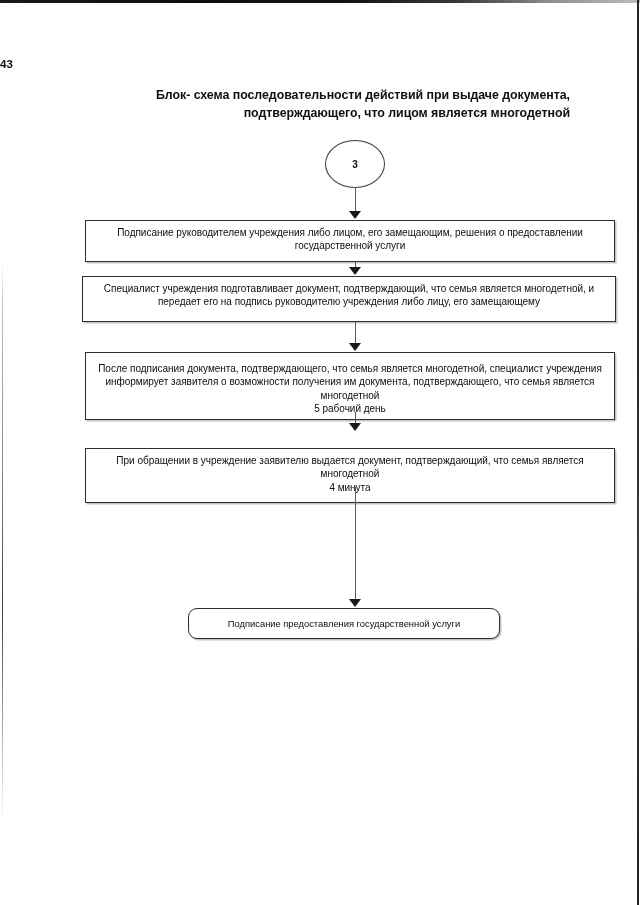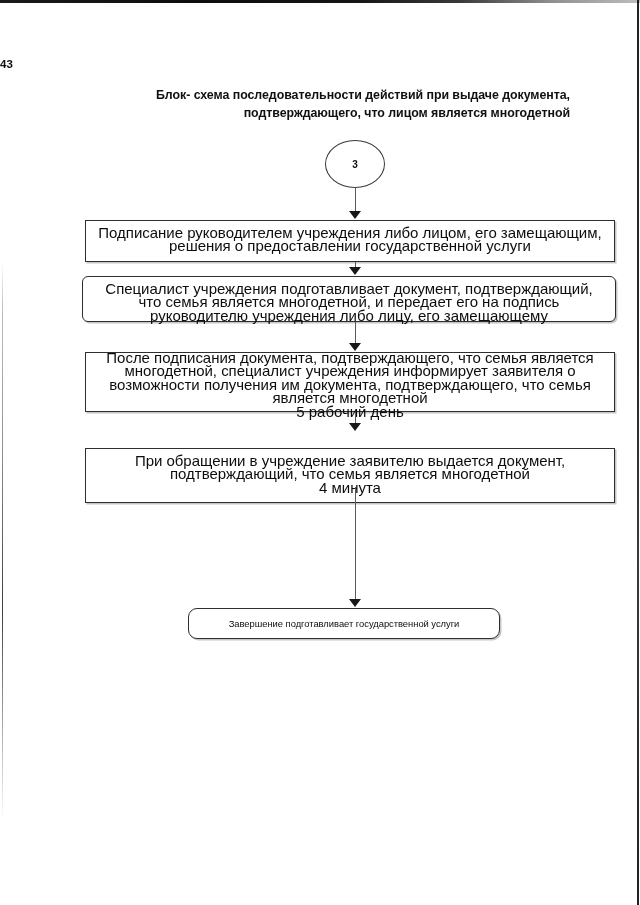--- a/index.html
+++ b/index.html
@@ -85,40 +85,40 @@
     box-sizing: border-box;
   }
 
   .box {
     position: absolute;
     box-sizing: border-box;
     border: 1px solid #2e2e2e;
     background: #ffffff;
     display: flex;
     justify-content: center;
-    font-size: 15px;
+    font-size: 10px;
     line-height: 13.4px;
     text-align: center;
     letter-spacing: -.02px;
     color: #0d0d0d;
     box-shadow: 1.5px 1.5px 0 rgba(150,150,150,.55);
   }
   .box .txt {
     display: block;
     padding: 0 10px;
     width: 100%;
   }
 
   .box-1 { left: 85px;  top: 220px; width: 530px; height: 42px; align-items: flex-start; }
   .box-1 .txt { padding-top: 5px; }
 
-  .box-2 { left: 82px;  top: 276px; width: 534px; height: 46px; align-items: flex-start; border-radius: 6px; }
+  .box-2 { left: 82px;  top: 276px; width: 534px; height: 46px; align-items: flex-start; }
   .box-2 .txt { padding-top: 5px; }
 
-  .box-3 { left: 85px;  top: 352px; width: 530px; height: 60px; align-items: center; }
+  .box-3 { left: 85px;  top: 352px; width: 530px; height: 68px; align-items: center; }
   .box-3 .txt { padding-top: 5px; }
 
   .box-4 { left: 85px;  top: 432px; width: 530px; height: 55px; align-items: flex-start; margin-top: 16px; }
   .box-4 .txt { padding-top: 5px; }
 
   .box-5 {
     left: 188px; top: 608px; width: 312px; height: 31px;
     border-radius: 9px;
     align-items: center;
     font-size: 9.4px;
@@ -206,16 +206,16 @@
     <span class="txt">
       <span>При обращении в учреждение заявителю выдается документ, подтверждающий, что семья является многодетной</span><br>
       <span>4 минута</span>
     </span>
   </div>
 
   <div class="conn conn-5"></div>
   <div class="arrowhead ah-5"></div>
 
   <div class="box box-5">
-    <span class="txt">Завершение подготавливает государственной услуги</span>
+    <span class="txt">Подписание предоставления государственной услуги</span>
   </div>
 
 </div>
 
 </body></html>

